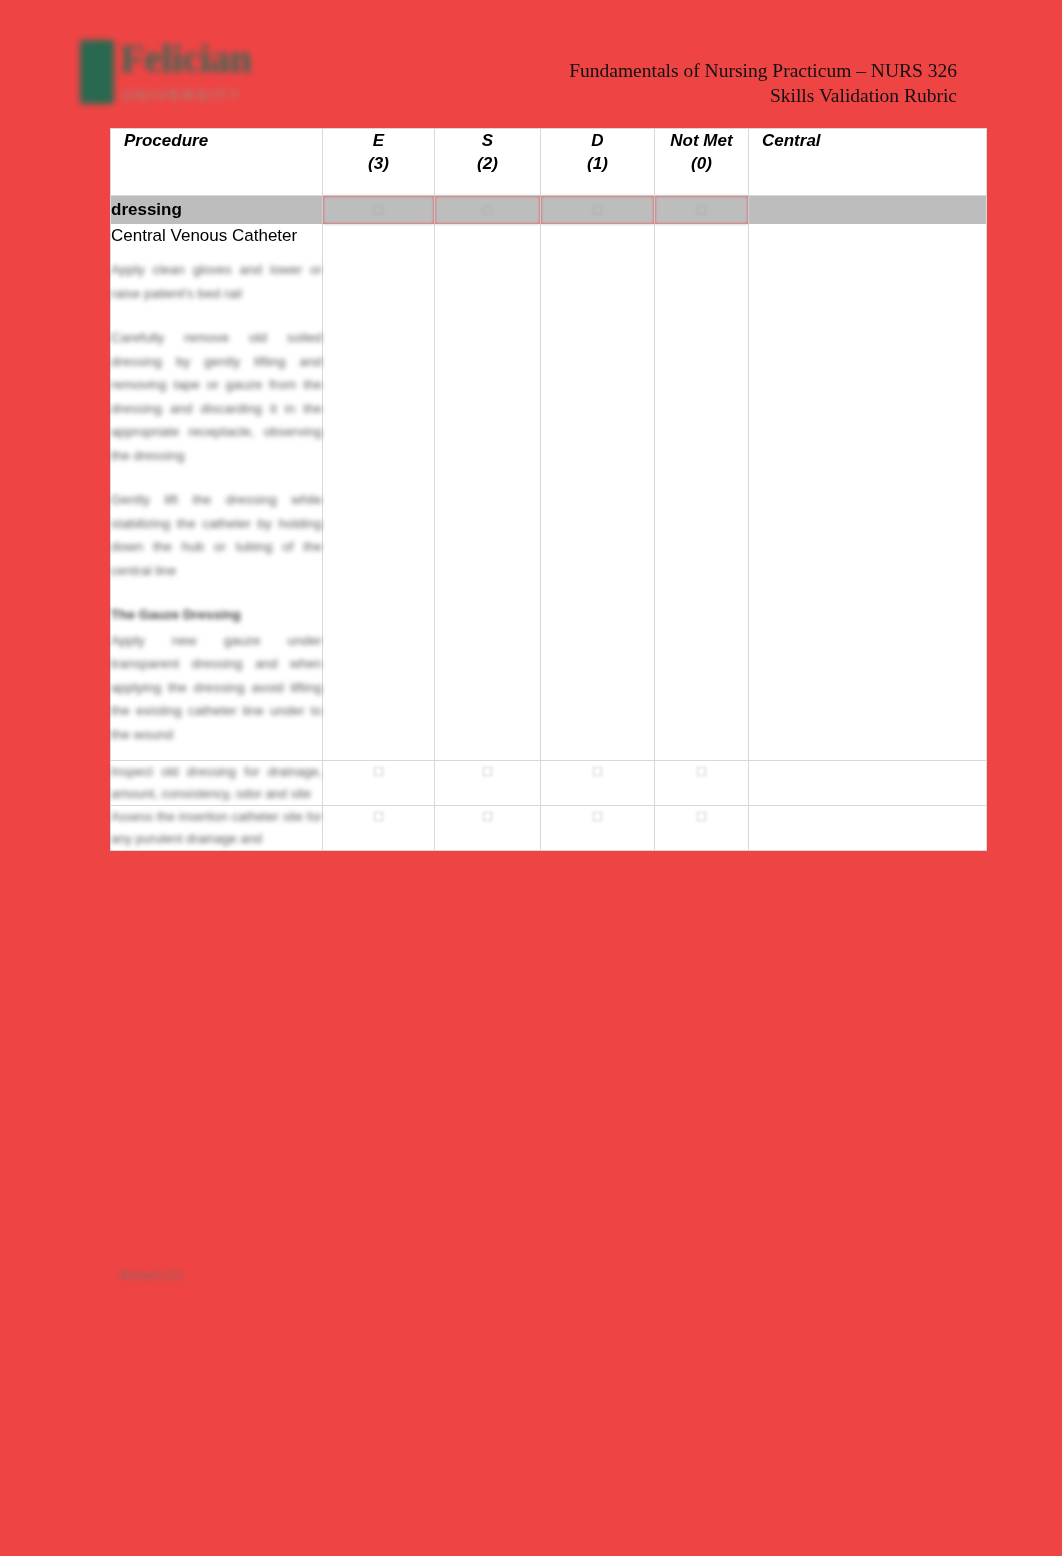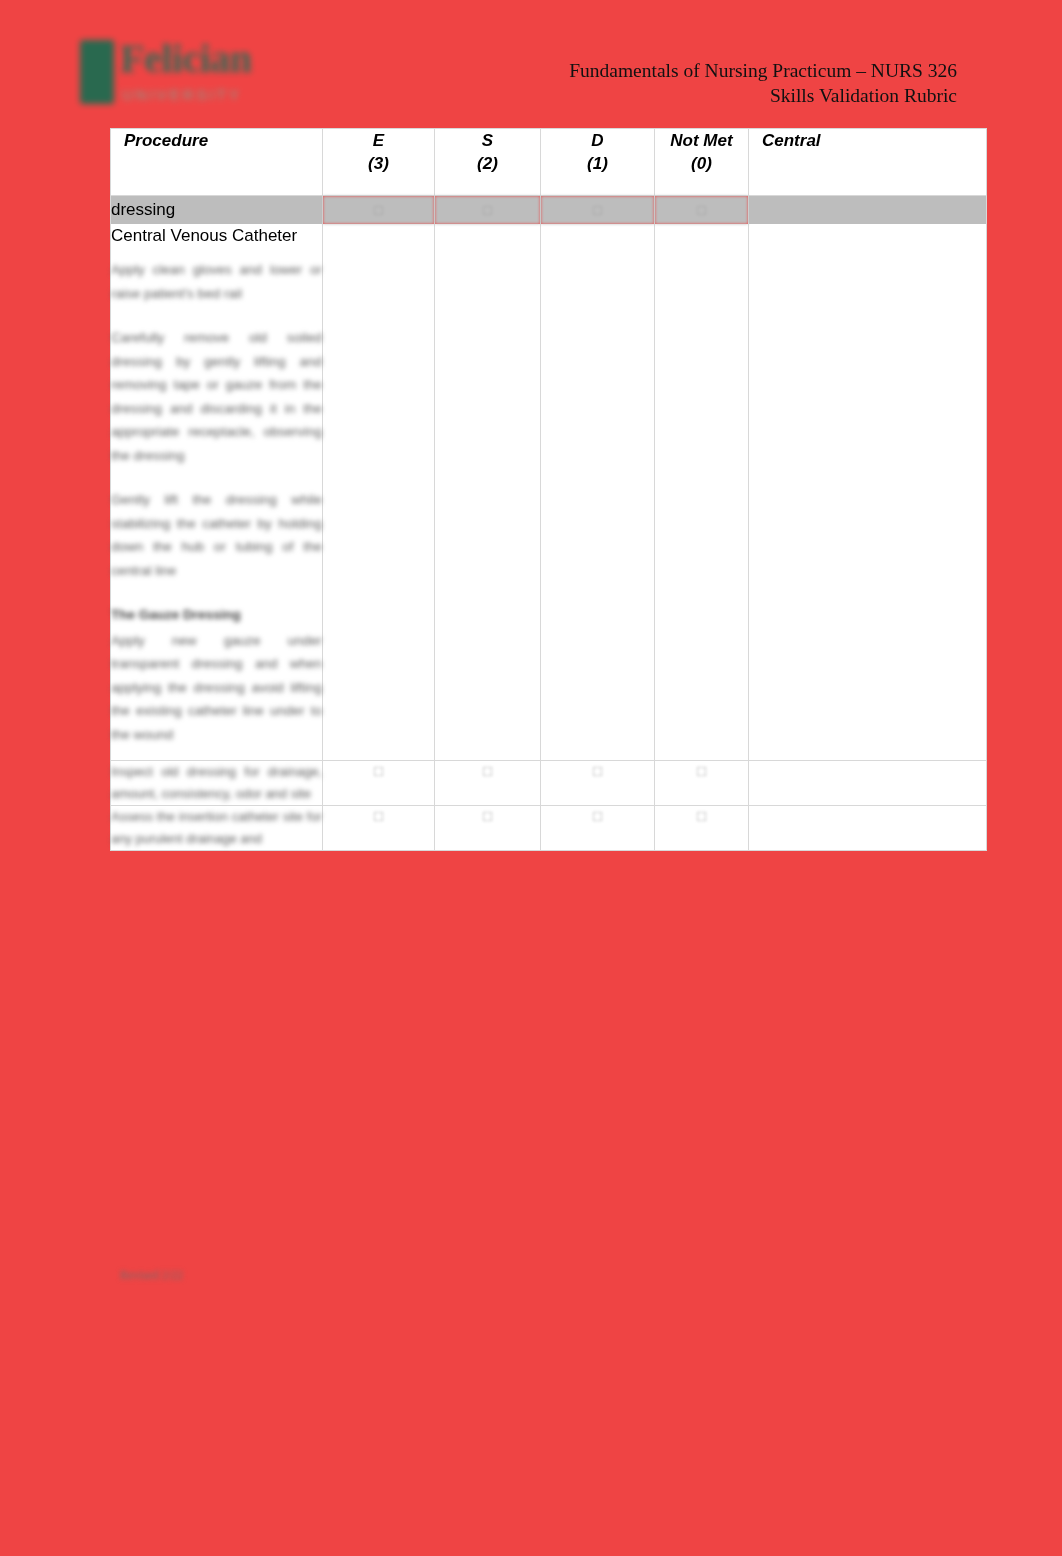--- a/index.html
+++ b/index.html
@@ -126,21 +126,21 @@
   .hdr-cell .sub { display: block; font-weight: 700; }
 
   
   .band-row td {
     background: #bdbdbd;
     height: 28px;
     border-bottom: none;
   }
   .band-label {
     font-size: 17px;
-    font-weight: 400;
+    font-weight: 700;
     padding-left: 13px;
     line-height: 28px;
     color: #000;
   }
   .band-mark {
     text-align: center;
     line-height: 28px;
     font-size: 14px;
     color: #9d9d9d;
     filter: blur(1.6px);

